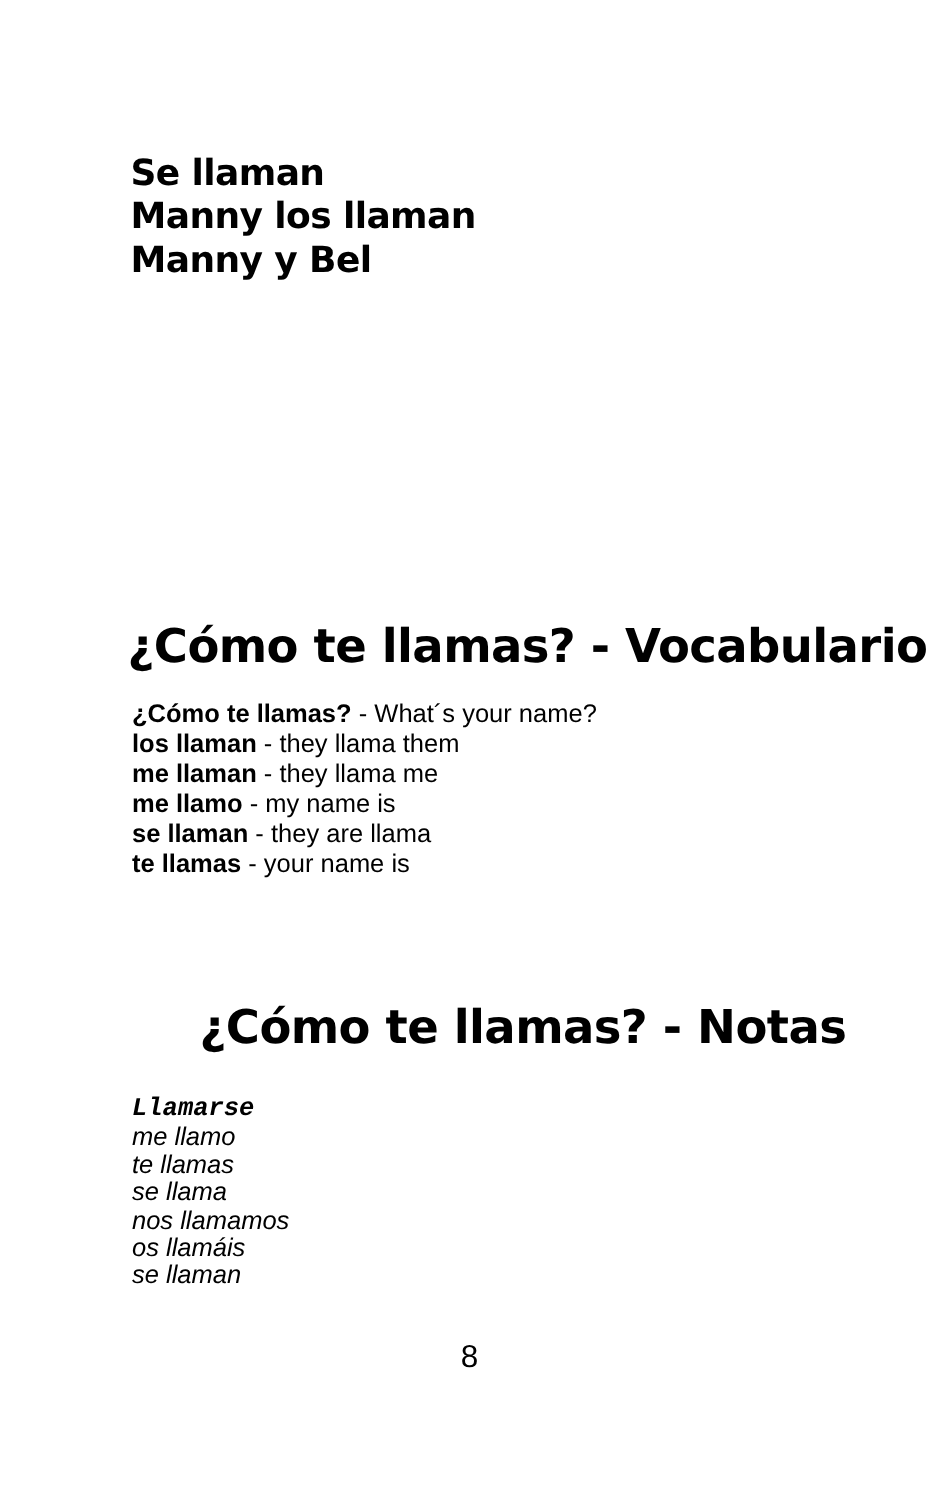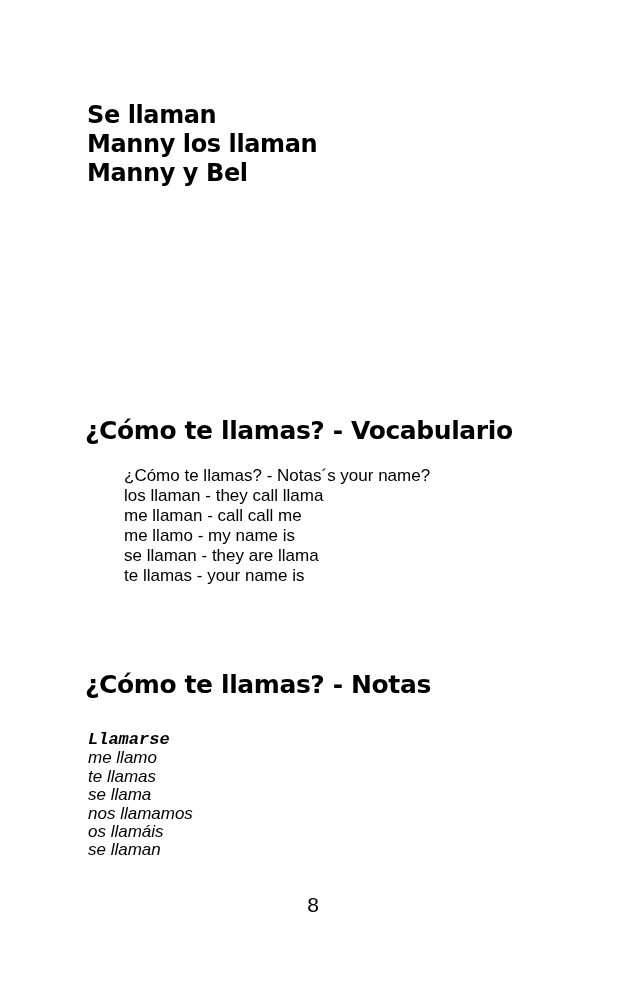--- a/index.html
+++ b/index.html
@@ -26,41 +26,41 @@
     position: absolute;
     left: 87px;
     top: 101px;
     font-size: 24px;
     line-height: 29px;
     white-space: nowrap;
   }
   .section-heading {
     position: absolute;
     left: 85px;
-    font-size: 25px;
+    font-size: 31px;
     line-height: 32px;
     white-space: nowrap;
   }
   .heading-vocabulario { top: 415px; }
-  .heading-notas { top: 669px; }
+  .heading-notas { top: 669px; margin-left: 48px; }
 
   
   .body-text {
     font-family: "Liberation Sans", sans-serif;
     color: #000000;
   }
   .vocab-list {
     position: absolute;
     left: 88px;
     top: 466px;
     font-size: 17px;
     line-height: 20px;
     white-space: nowrap;
   }
-  .vocab-term { font-weight: normal; margin-left: 36px; }
+  .vocab-term { font-weight: bold; }
   .notes-block {
     position: absolute;
     left: 88px;
     top: 731px;
     font-size: 17px;
     line-height: 18.4px;
     font-style: italic;
     white-space: nowrap;
   }
   .verb-title { font-weight: bold; font-family: Liberation Mono, monospace; }
@@ -83,29 +83,29 @@
     <div>Se llaman</div>
     <div>Manny los llaman</div>
     <div>Manny y Bel</div>
   </div>
 
   <div class="section-heading heading-vocabulario display">¿Cómo te llamas? - Vocabulario</div>
 
   <div class="vocab-list body-text">
     <div>
       <span class="vocab-term">¿Cómo te llamas?</span>
-      <span>- Notas´s your name?</span>
+      <span>- What´s your name?</span>
     </div>
     <div>
       <span class="vocab-term">los llaman</span>
-      <span>- they call llama</span>
+      <span>- they llama them</span>
     </div>
     <div>
       <span class="vocab-term">me llaman</span>
-      <span>- call call me</span>
+      <span>- they llama me</span>
     </div>
     <div>
       <span class="vocab-term">me llamo</span>
       <span>- my name is</span>
     </div>
     <div>
       <span class="vocab-term">se llaman</span>
       <span>- they are llama</span>
     </div>
     <div>

